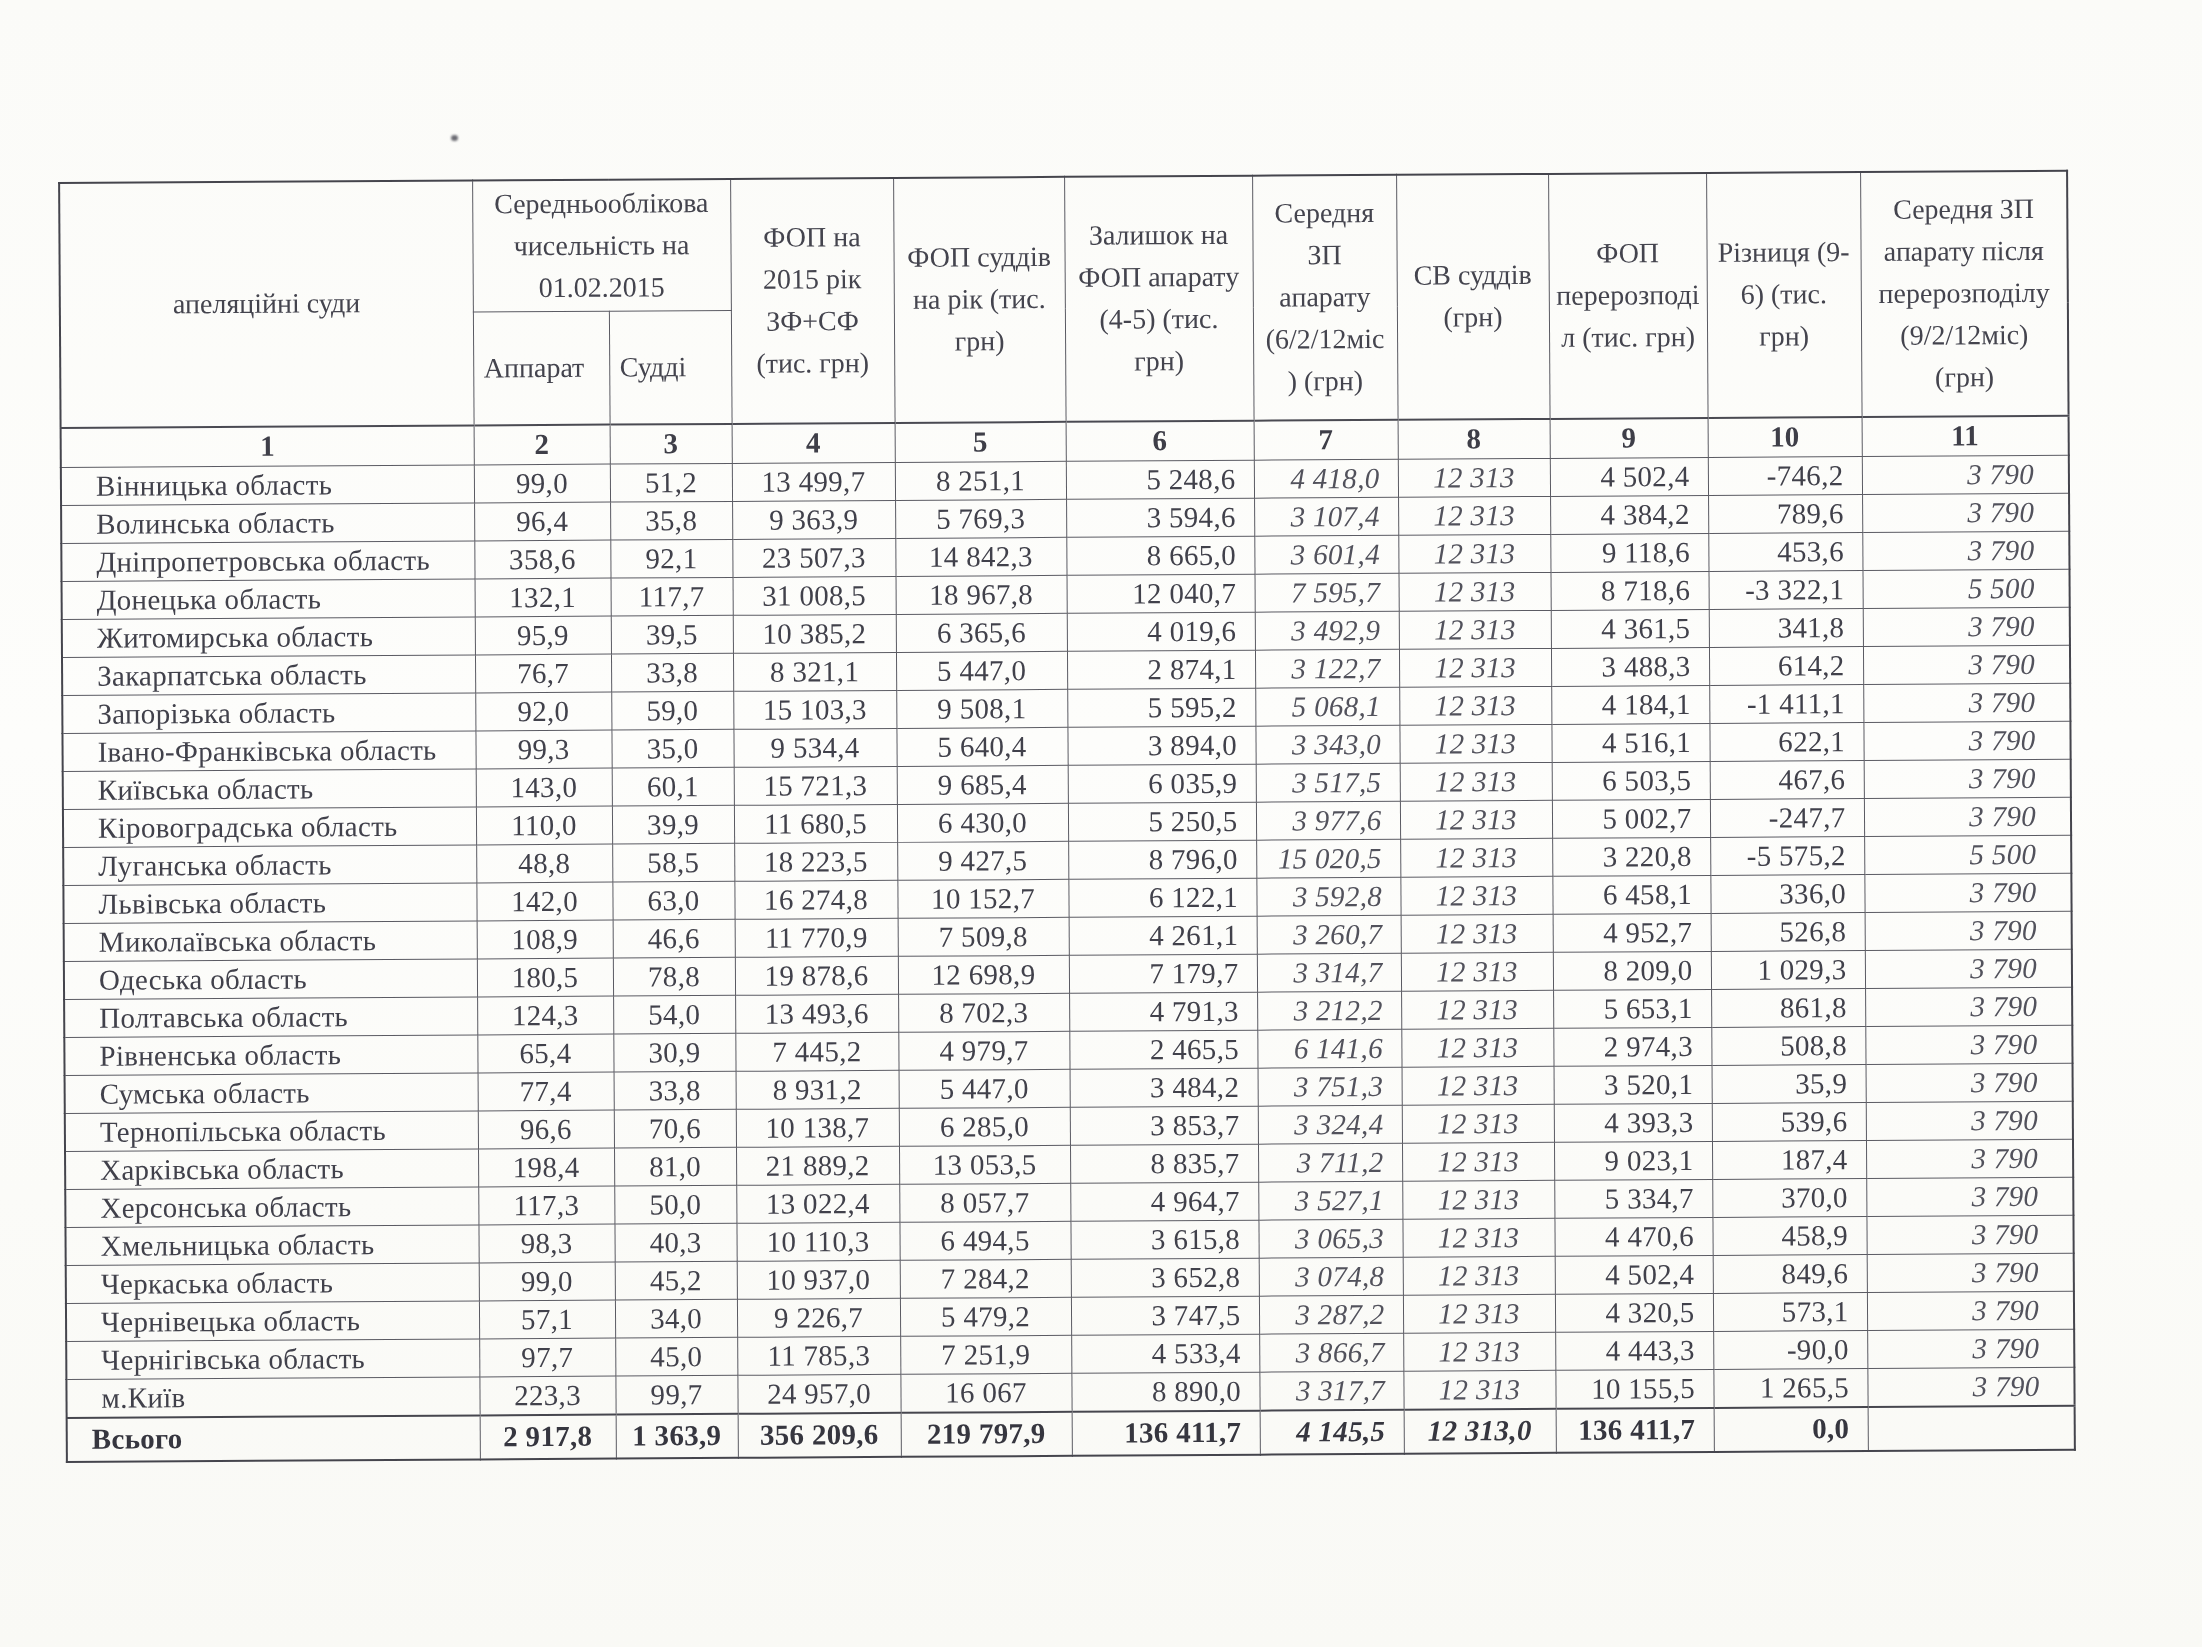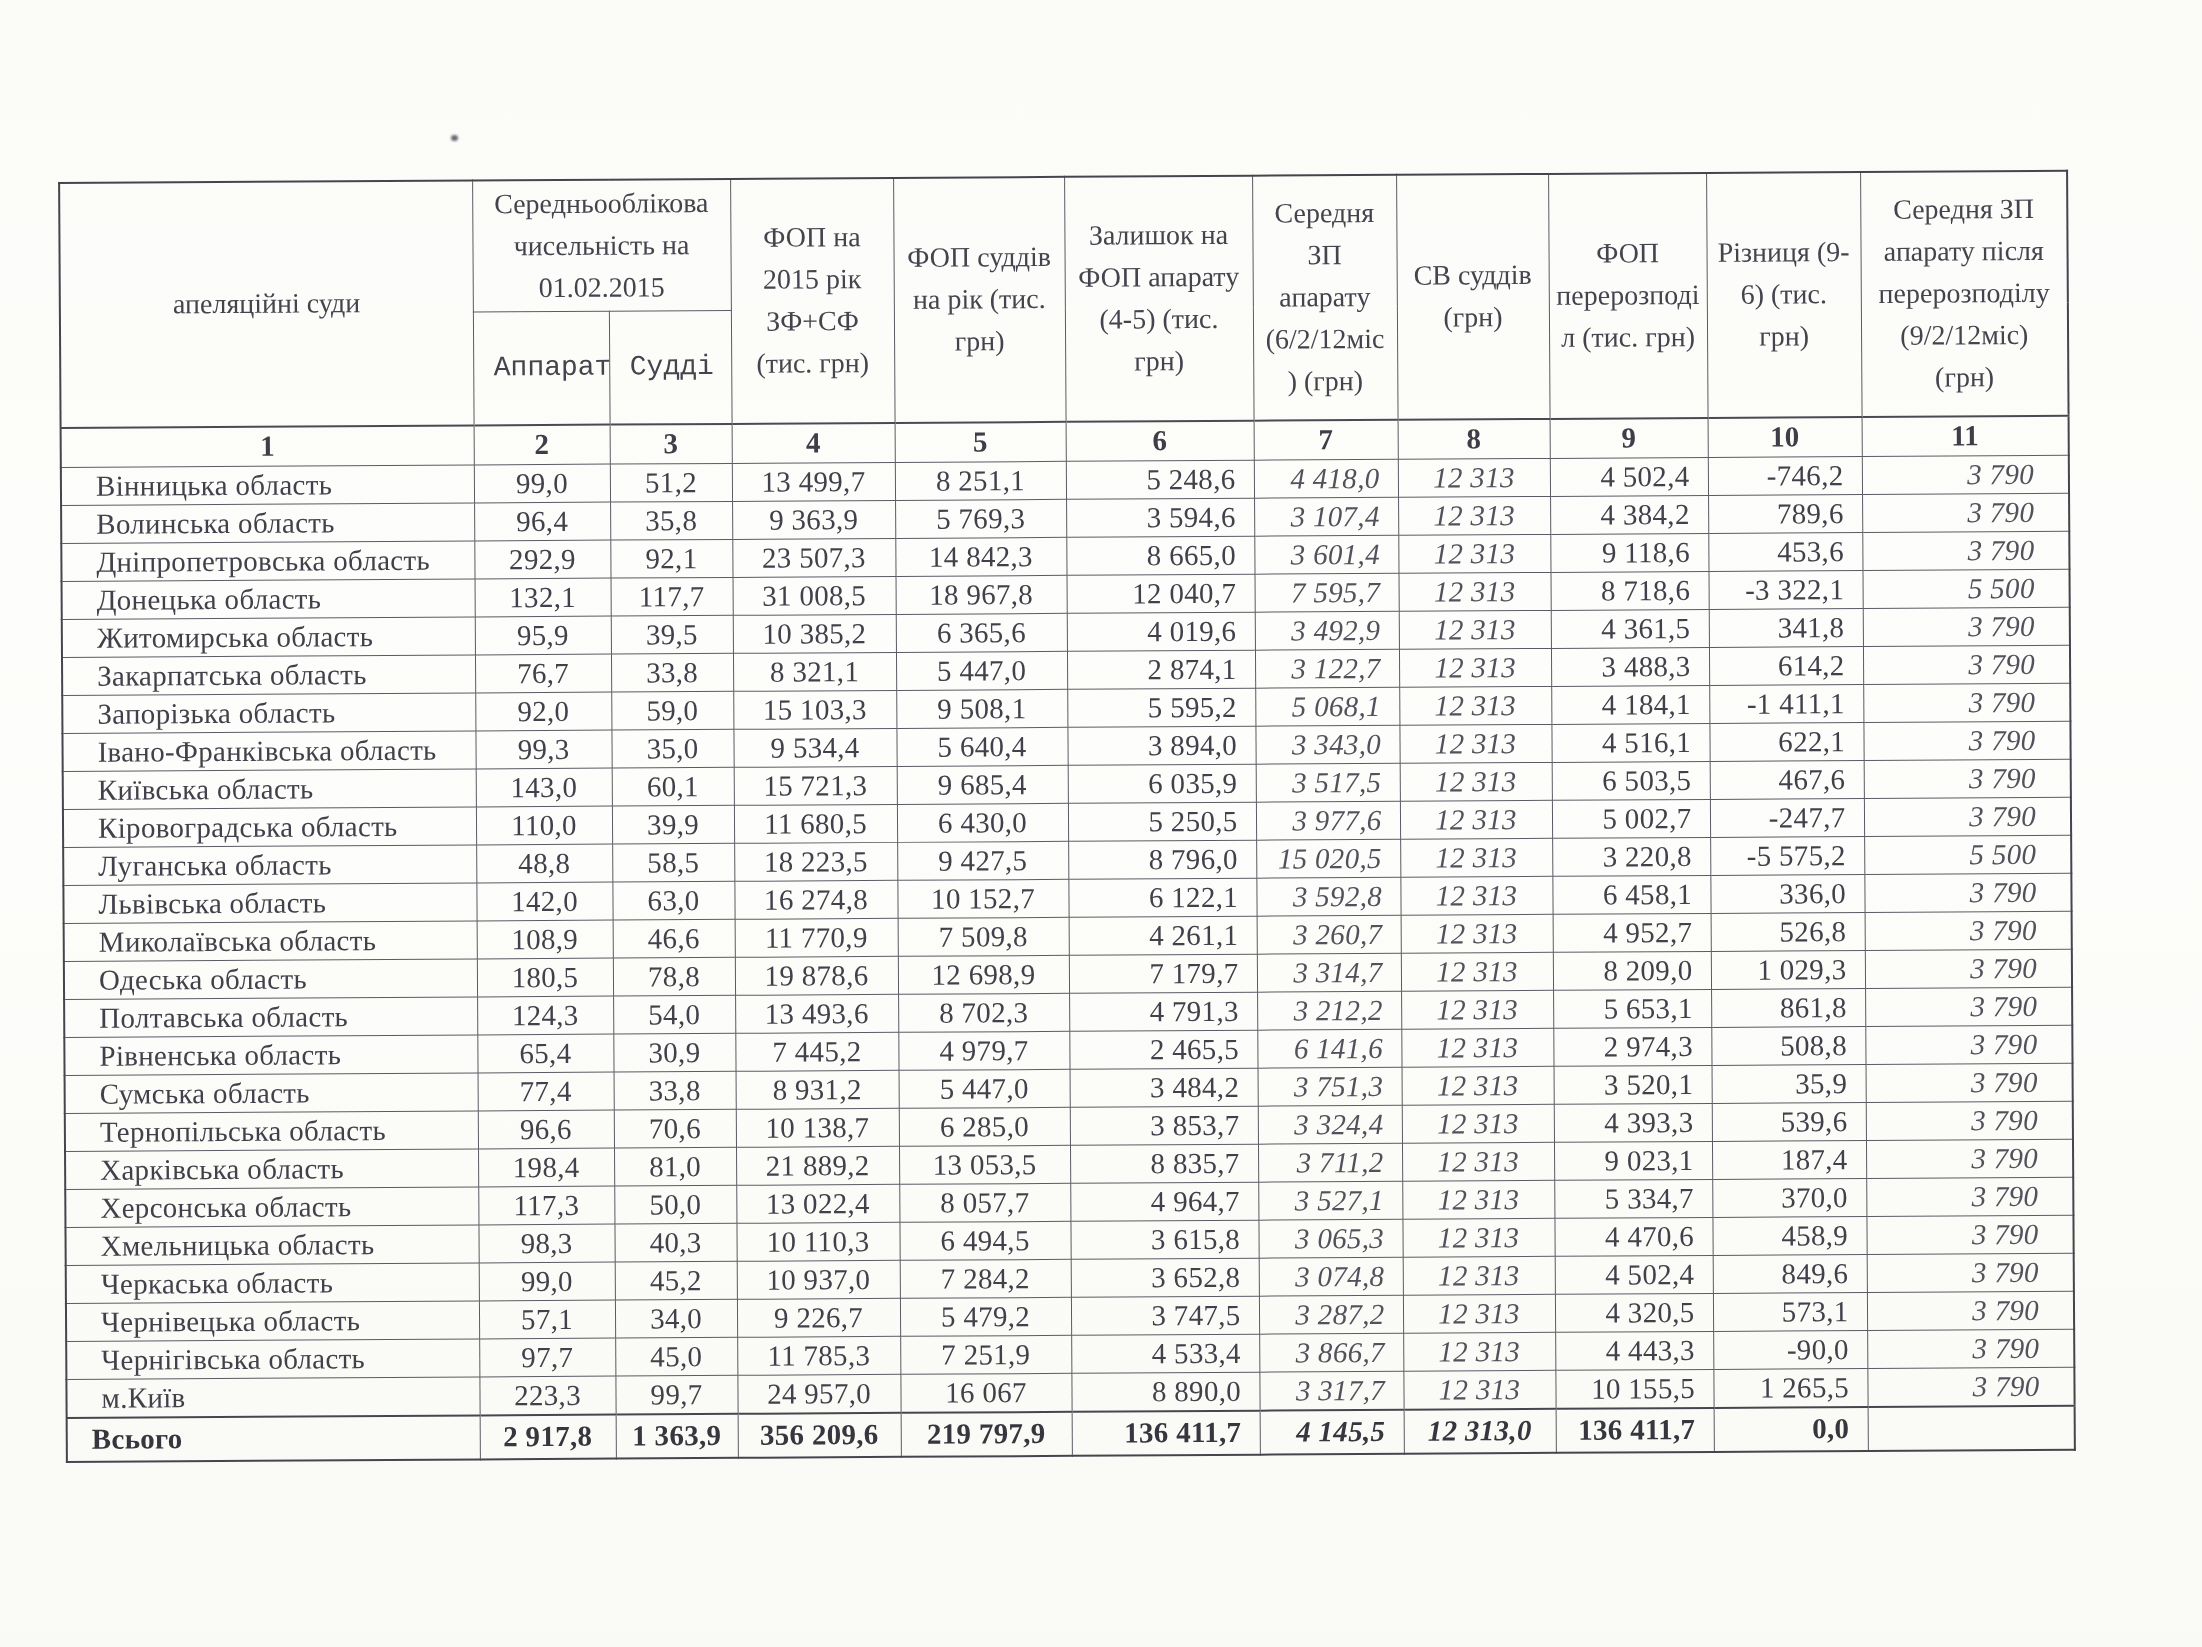--- a/index.html
+++ b/index.html
@@ -29,21 +29,21 @@
   }
   
   tr.h1 th,tr.h2 th{
     font-weight:normal;
     font-size:28px;line-height:1.5;
     text-align:center;vertical-align:middle;
     padding:2px 6px;
     color:#44444e;
   }
   tr.h1 th{height:125px;}
-  tr.h2 th{height:113px;text-align:left;padding-left:20px;vertical-align:middle;font-family:Liberation Mono, monospace;}
+  tr.h2 th{height:113px;text-align:left;padding-left:10px;vertical-align:middle;}
   th.wrap-any{overflow-wrap:anywhere;word-break:break-word;}
   
   tr.digits td{
     height:40px;font-weight:bold;font-size:29px;text-align:center;
     border-top:2px solid #4a4a52;color:#3e3e48;
   }
   
   tbody td,tfoot td{
     height:38px;font-size:29px;line-height:1;
     white-space:nowrap;letter-spacing:0.3px;
@@ -132,21 +132,21 @@
           <td class="center">5 769,3</td>
           <td class="right">3 594,6</td>
           <td class="right it">3 107,4</td>
           <td class="center it">12 313</td>
           <td class="right">4 384,2</td>
           <td class="right">789,6</td>
           <td class="right it pad-big">3 790</td>
         </tr>
         <tr>
           <td class="name">Дніпропетровська область</td>
-          <td class="center">292,9</td>
+          <td class="center">358,6</td>
           <td class="center">92,1</td>
           <td class="center">23 507,3</td>
           <td class="center">14 842,3</td>
           <td class="right">8 665,0</td>
           <td class="right it">3 601,4</td>
           <td class="center it">12 313</td>
           <td class="right">9 118,6</td>
           <td class="right">453,6</td>
           <td class="right it pad-big">3 790</td>
         </tr>

